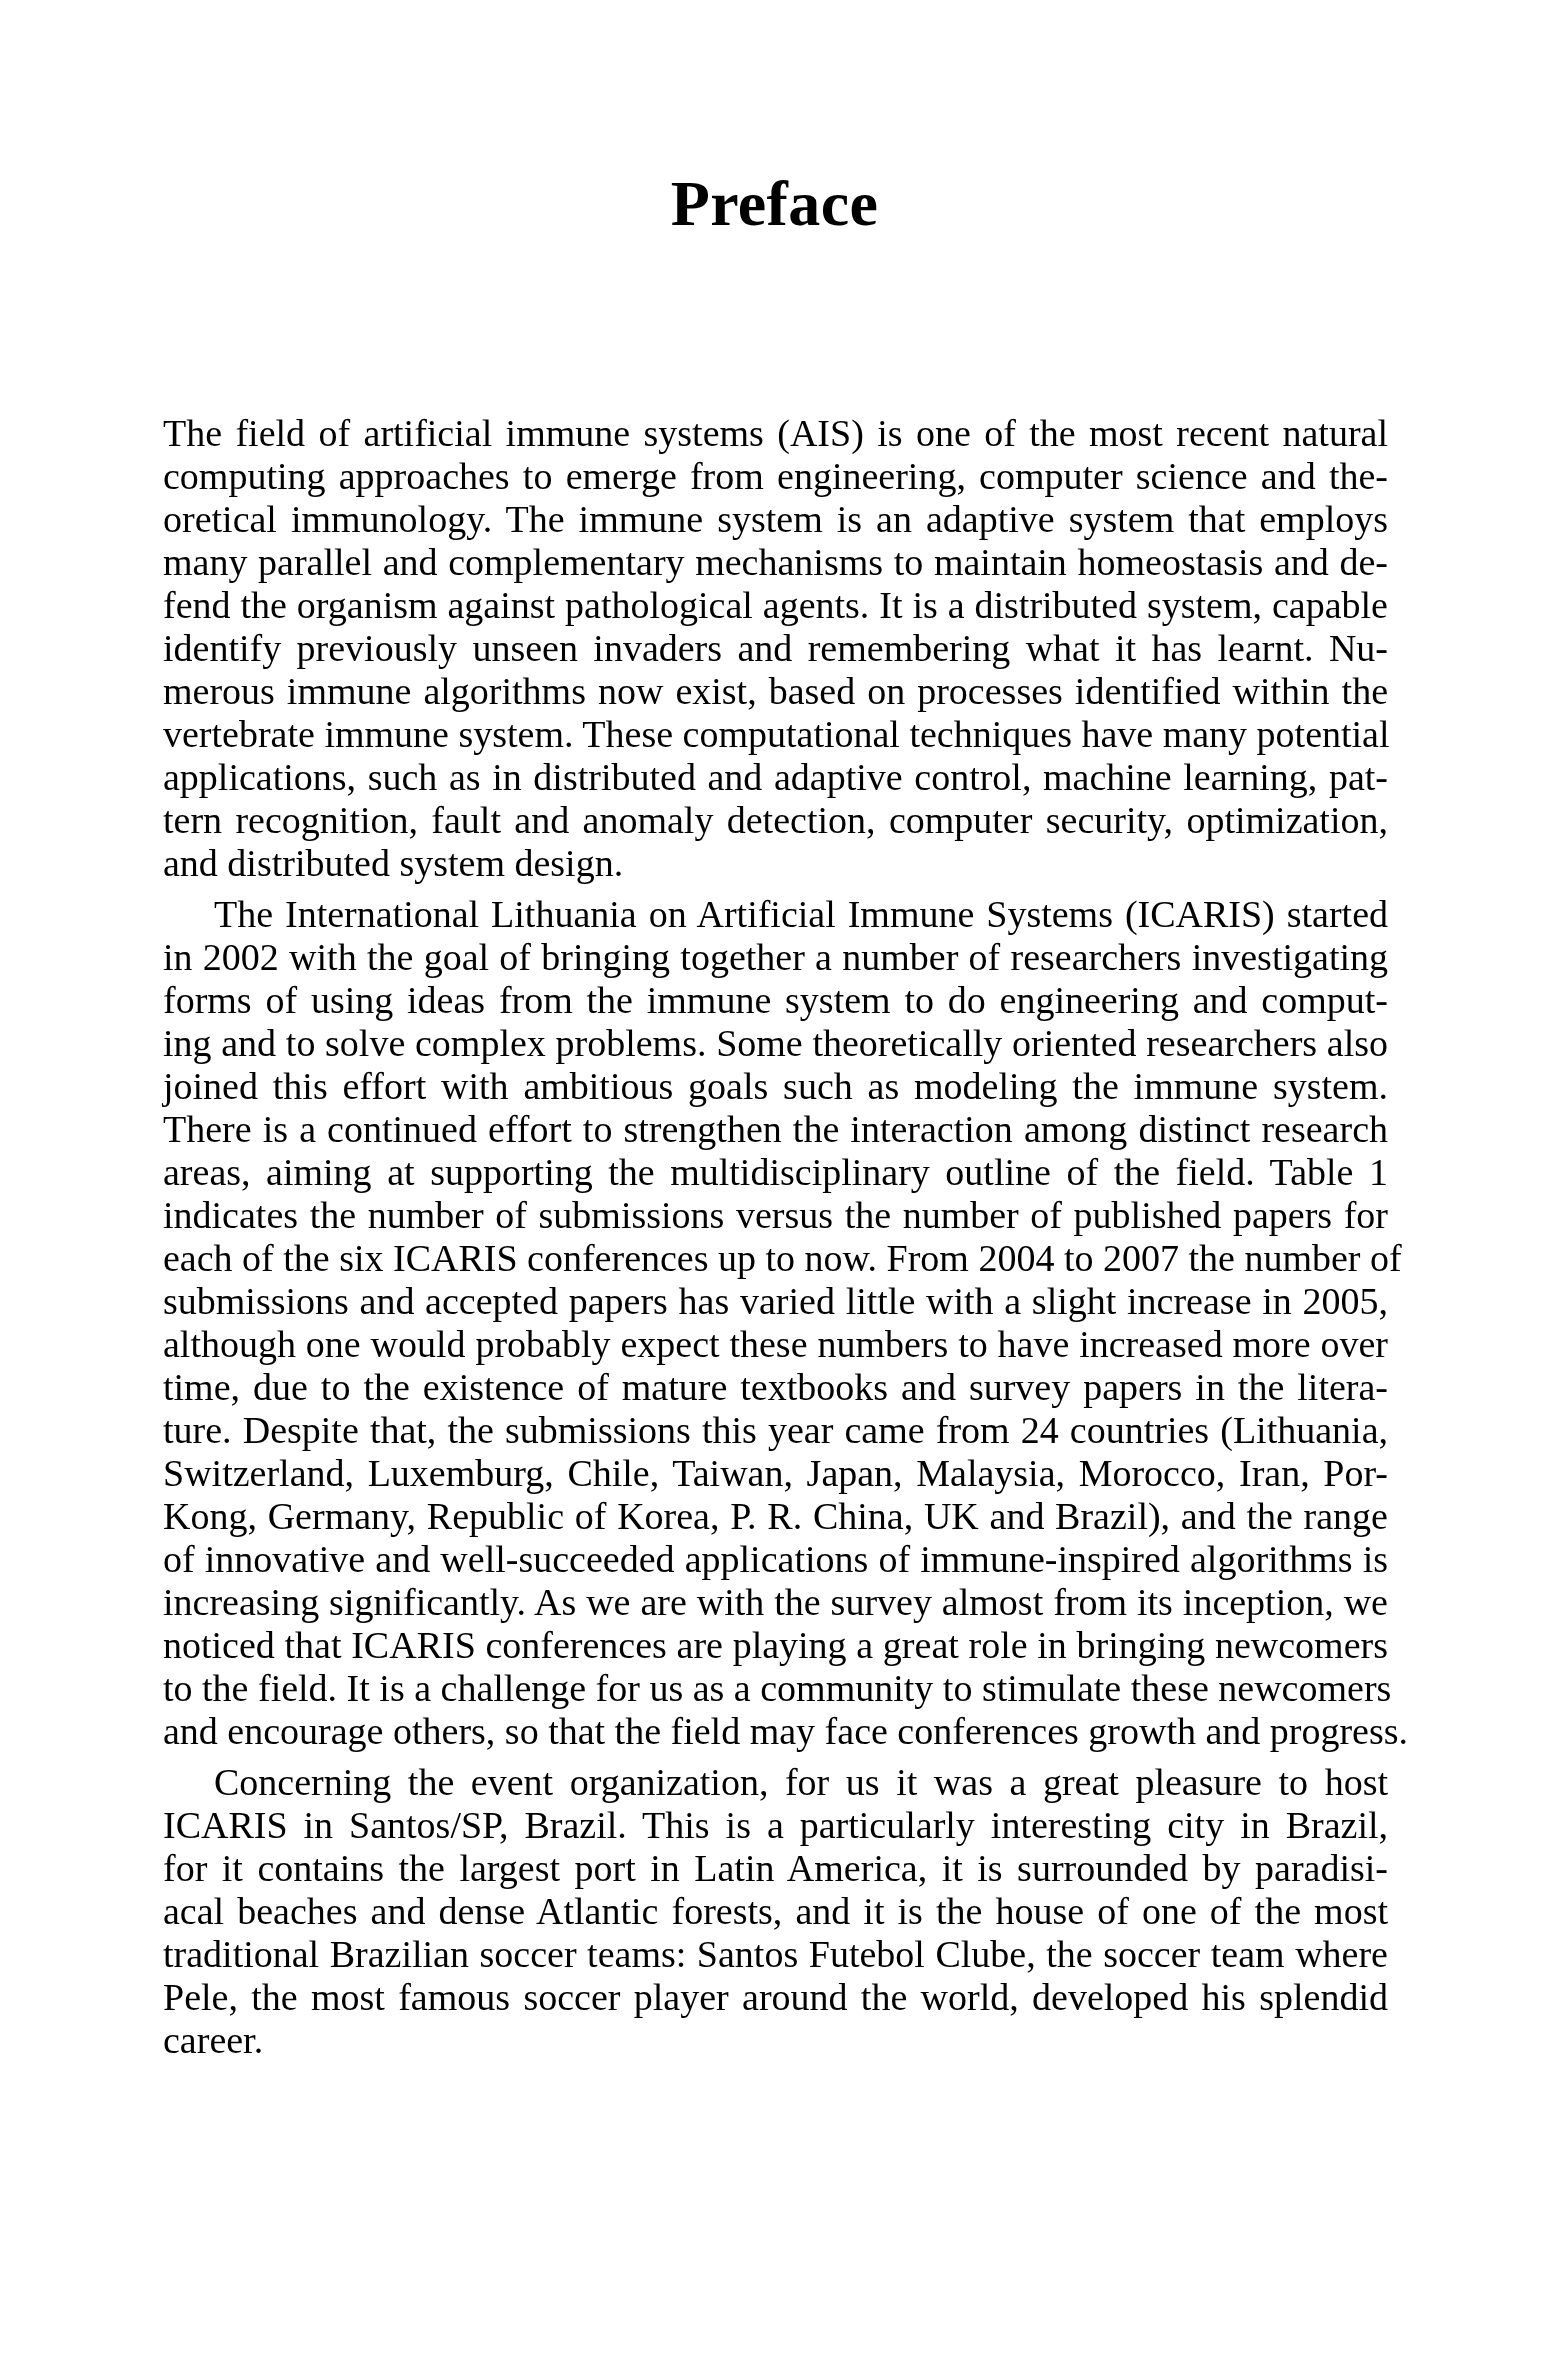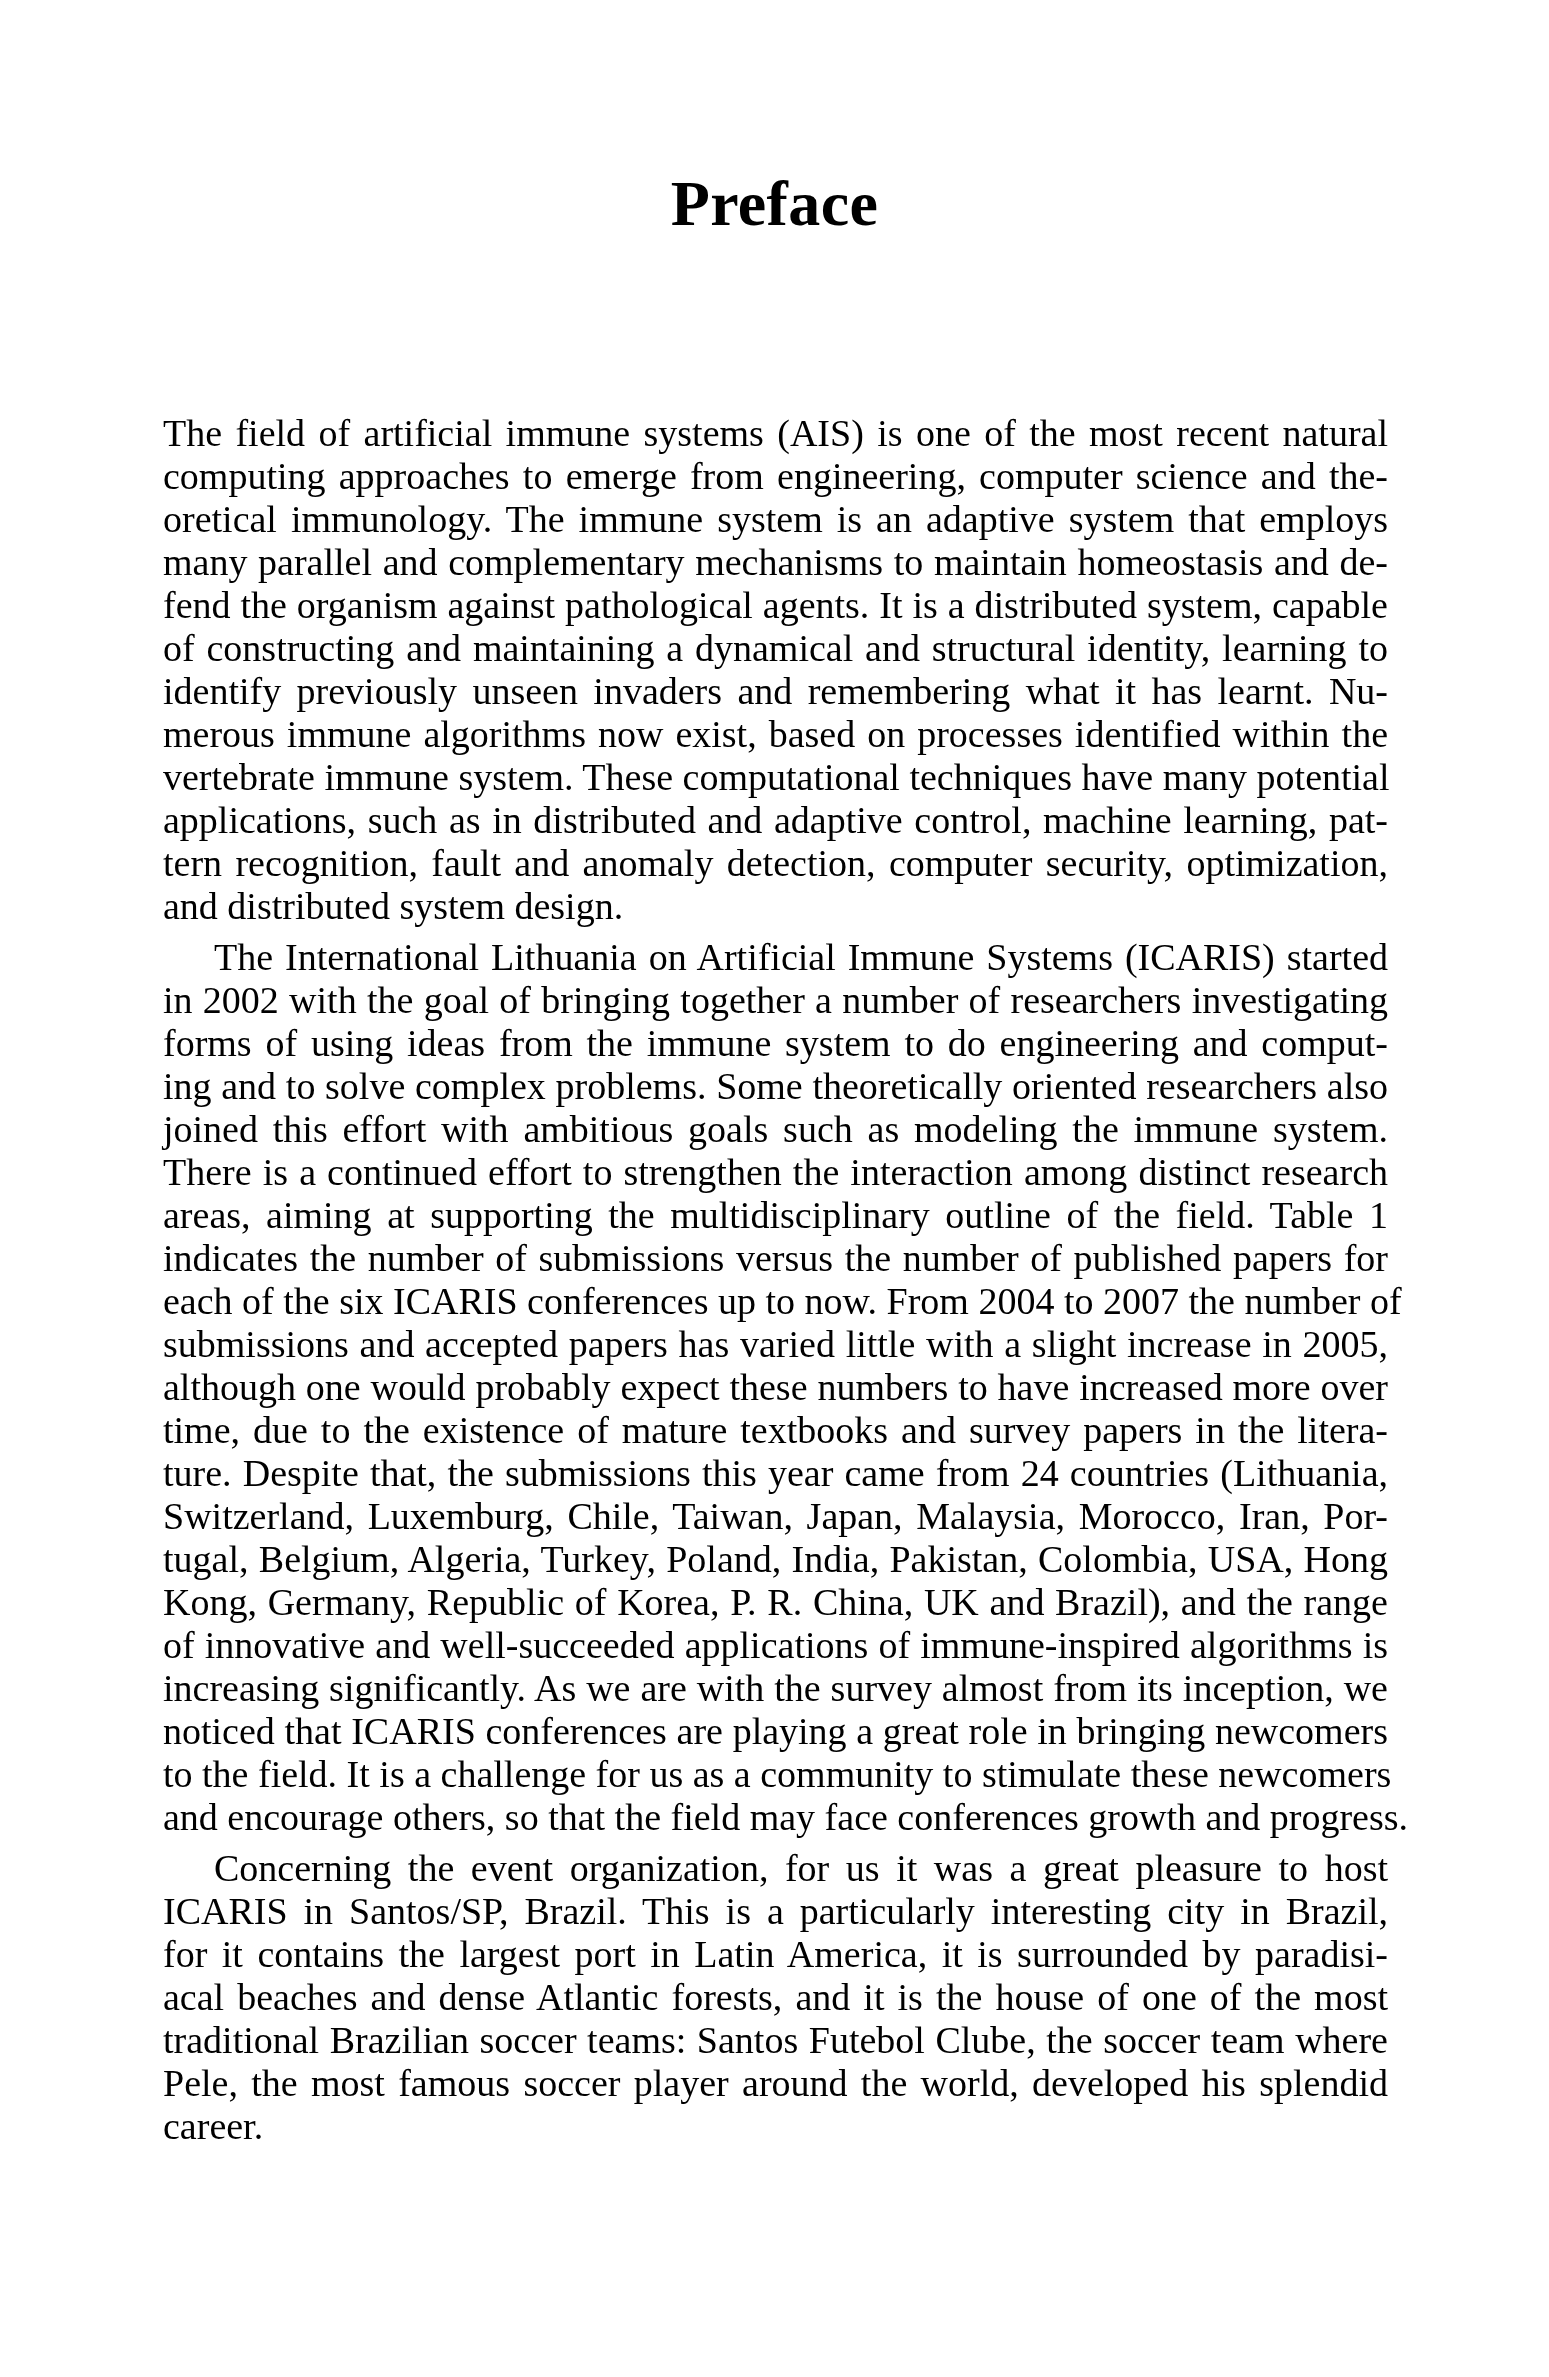--- a/index.html
+++ b/index.html
@@ -57,21 +57,20 @@
 
 <h1 class="page-title">Preface</h1>
 
 <div class="body-text">
   <p class="para">
     <span class="line">The field of artificial immune systems (AIS) is one of the most recent natural</span>
     <span class="line">computing approaches to emerge from engineering, computer science and the-</span>
     <span class="line">oretical immunology. The immune system is an adaptive system that employs</span>
     <span class="line">many parallel and complementary mechanisms to maintain homeostasis and de-</span>
     <span class="line">fend the organism against pathological agents. It is a distributed system, capable</span>
-    <span class="line">of constructing and maintaining a dynamical and structural identity, learning to</span>
     <span class="line">identify previously unseen invaders and remembering what it has learnt. Nu-</span>
     <span class="line">merous immune algorithms now exist, based on processes identified within the</span>
     <span class="line">vertebrate immune system. These computational techniques have many potential</span>
     <span class="line">applications, such as in distributed and adaptive control, machine learning, pat-</span>
     <span class="line">tern recognition, fault and anomaly detection, computer security, optimization,</span>
     <span class="line last">and distributed system design.</span>
   </p>
   <p class="para">
     <span class="line indent">The International Lithuania on Artificial Immune Systems (ICARIS) started</span>
     <span class="line">in 2002 with the goal of bringing together a number of researchers investigating</span>
@@ -80,21 +79,20 @@
     <span class="line">joined this effort with ambitious goals such as modeling the immune system.</span>
     <span class="line">There is a continued effort to strengthen the interaction among distinct research</span>
     <span class="line">areas, aiming at supporting the multidisciplinary outline of the field. Table 1</span>
     <span class="line">indicates the number of submissions versus the number of published papers for</span>
     <span class="line">each of the six ICARIS conferences up to now. From 2004 to 2007 the number of</span>
     <span class="line">submissions and accepted papers has varied little with a slight increase in 2005,</span>
     <span class="line">although one would probably expect these numbers to have increased more over</span>
     <span class="line">time, due to the existence of mature textbooks and survey papers in the litera-</span>
     <span class="line">ture. Despite that, the submissions this year came from 24 countries (Lithuania,</span>
     <span class="line">Switzerland, Luxemburg, Chile, Taiwan, Japan, Malaysia, Morocco, Iran, Por-</span>
-    <span class="line">tugal, Belgium, Algeria, Turkey, Poland, India, Pakistan, Colombia, USA, Hong</span>
     <span class="line">Kong, Germany, Republic of Korea, P. R. China, UK and Brazil), and the range</span>
     <span class="line">of innovative and well-succeeded applications of immune-inspired algorithms is</span>
     <span class="line">increasing significantly. As we are with the survey almost from its inception, we</span>
     <span class="line">noticed that ICARIS conferences are playing a great role in bringing newcomers</span>
     <span class="line">to the field. It is a challenge for us as a community to stimulate these newcomers</span>
     <span class="line">and encourage others, so that the field may face conferences growth and progress.</span>
   </p>
   <p class="para">
     <span class="line indent">Concerning the event organization, for us it was a great pleasure to host</span>
     <span class="line">ICARIS in Santos/SP, Brazil. This is a particularly interesting city in Brazil,</span>

